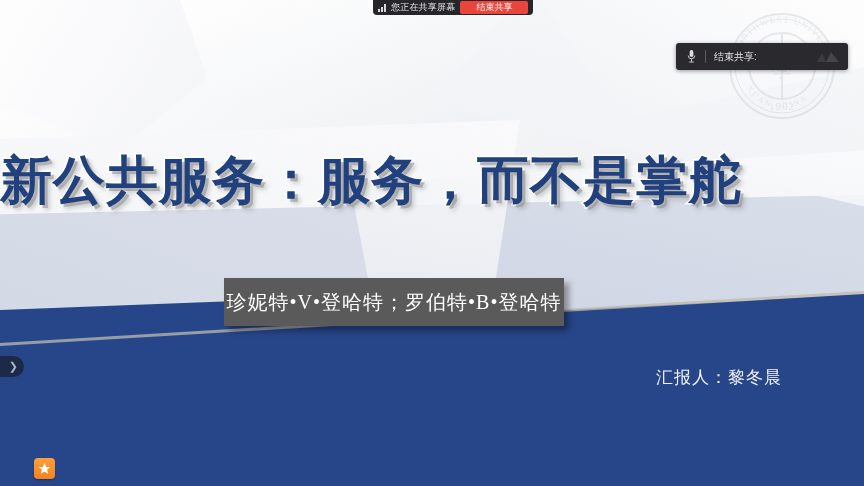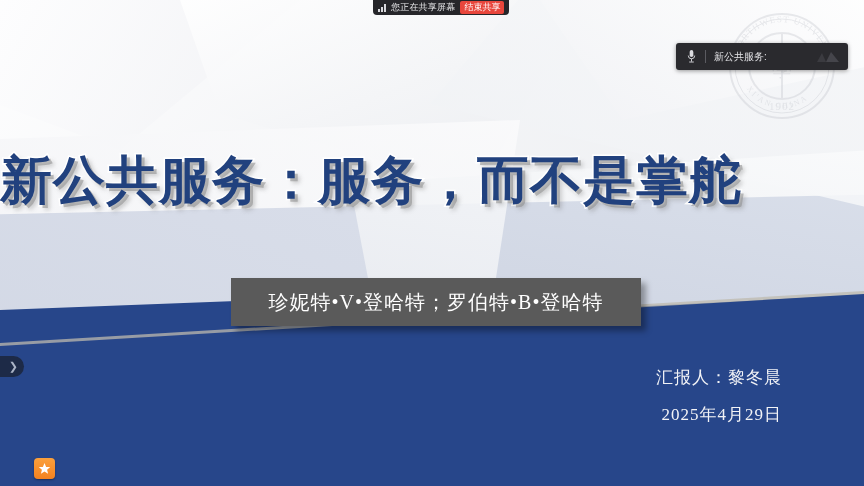--- a/index.html
+++ b/index.html
@@ -119,23 +119,23 @@
     -webkit-text-stroke: 3px #ffffff;
     paint-order: stroke fill;
     text-shadow:
        3px 3px 0 rgba(140,140,140,0.55),
        5px 5px 4px rgba(120,120,120,0.35);
   }
 
   
   .subtitle-box {
     position: absolute;
-    left: 231px;
+    left: 224px;
     top: 278px;
-    width: 410px;
+    width: 340px;
     height: 48px;
     background: #5a5a5a;
     box-shadow: 5px 5px 6px rgba(0,0,0,0.35);
     display: flex;
     align-items: center;
     justify-content: center;
   }
   .subtitle-text {
     color: #ffffff;
     font-family: "Liberation Serif", serif;
@@ -231,21 +231,21 @@
     font-size: 9px;
     letter-spacing: 0.2px;
     white-space: nowrap;
     font-family: Liberation Serif, serif;
   }
   .share-stop {
     background: #e8463c;
     color: #ffffff;
     font-size: 9px;
     line-height: 1;
-    padding: 2px 4px;
+    padding: 2px 16px;
     border-radius: 2px;
     white-space: nowrap;
     font-family: "Liberation Sans", sans-serif;
   }
 
   
   .speak-widget {
     position: absolute;
     left: 676px;
     top: 43px;
@@ -321,21 +321,20 @@
     </div>
 
     <div class="slide-title">新公共服务：服务，而不是掌舵</div>
 
     <div class="subtitle-box">
       <span class="subtitle-text">珍妮特•V•登哈特；罗伯特•B•登哈特</span>
     </div>
 
     <div class="presenter">
       <div>汇报人：黎冬晨</div>
-      <div>2025年4月29日</div>
     </div>
   </div>
 
   <div class="panel-tab">
     <span class="chev">❯</span>
   </div>
 
   <div class="star-badge">
     <svg viewBox="0 0 24 24">
       <polygon points="12,2 15,9 22.5,9.4 16.8,14.2 18.6,21.6 12,17.4 5.4,21.6 7.2,14.2 1.5,9.4 9,9" fill="#ffffff"></polygon>
@@ -353,20 +352,20 @@
   </div>
 
   <div class="speak-widget">
     <svg class="mic" viewBox="0 0 24 32">
       <rect x="8" y="2" width="8" height="15" rx="4" fill="#dcdce0"></rect>
       <path d="M5 14 a7 7 0 0 0 14 0" fill="none" stroke="#dcdce0" stroke-width="2"></path>
       <line x1="12" y1="21" x2="12" y2="27" stroke="#dcdce0" stroke-width="2"></line>
       <line x1="7" y1="28" x2="17" y2="28" stroke="#dcdce0" stroke-width="2"></line>
     </svg>
     <span class="divider"></span>
-    <span class="speak-label">新公共服务:</span>
+    <span class="speak-label">结束共享:</span>
     <svg class="speak-logo" viewBox="0 0 44 26">
       <polygon points="0,24 10,6 18,24" fill="#3b3b40"></polygon>
       <polygon points="18,24 28,4 44,24" fill="#45454b"></polygon>
     </svg>
   </div>
 
 </div>
 
 </body></html>

